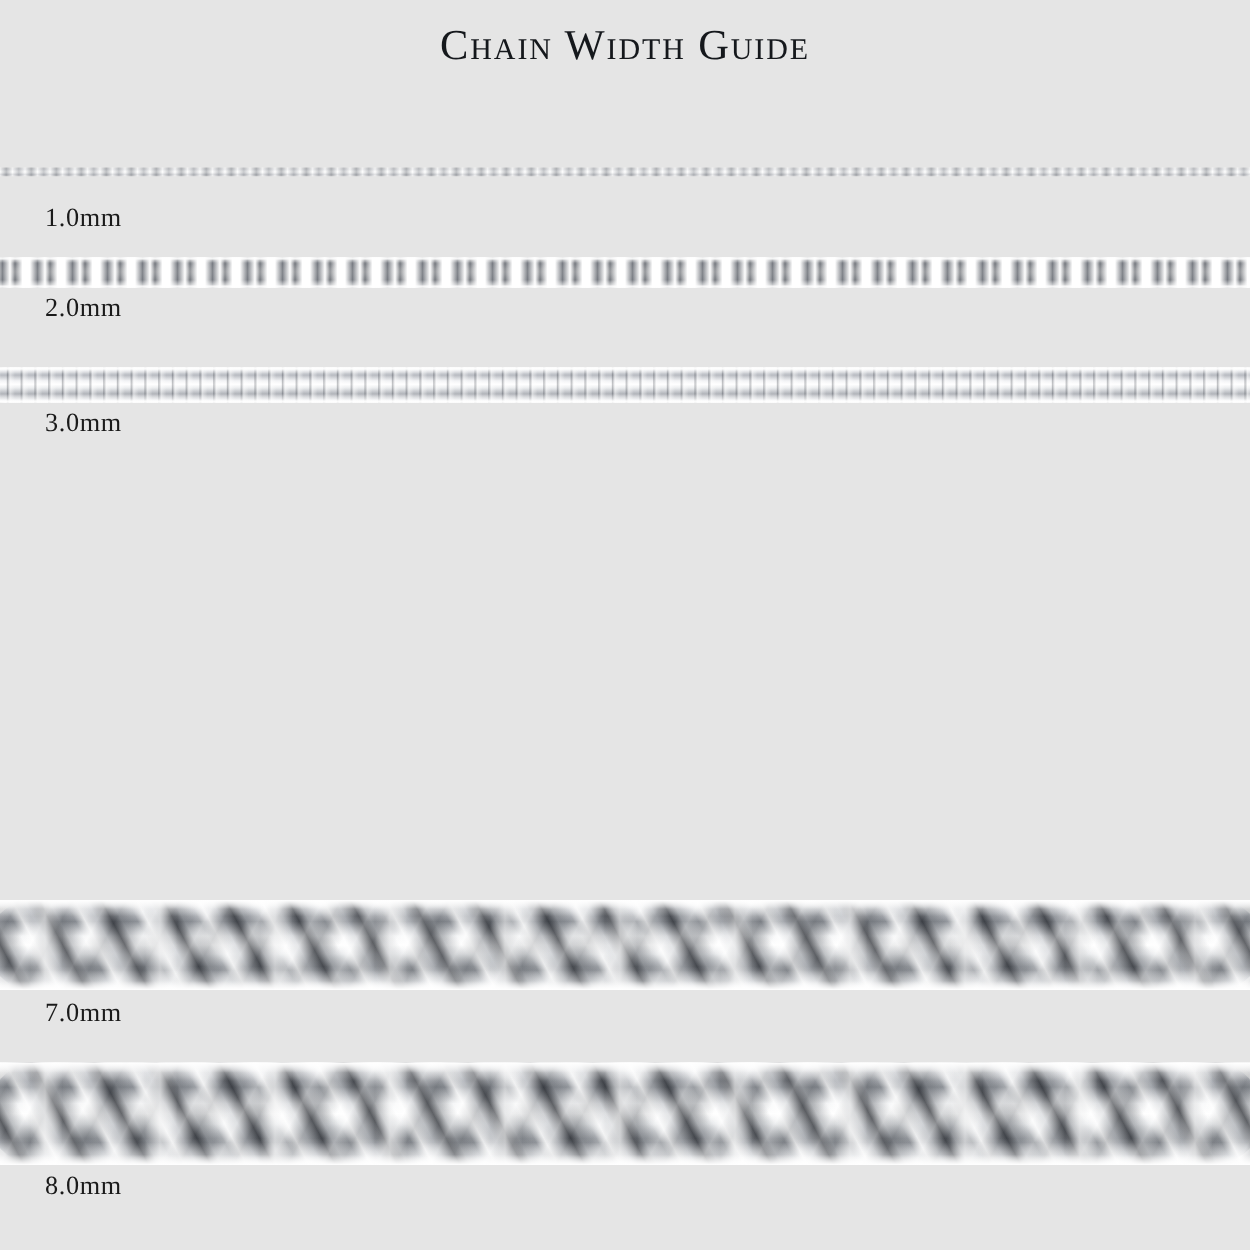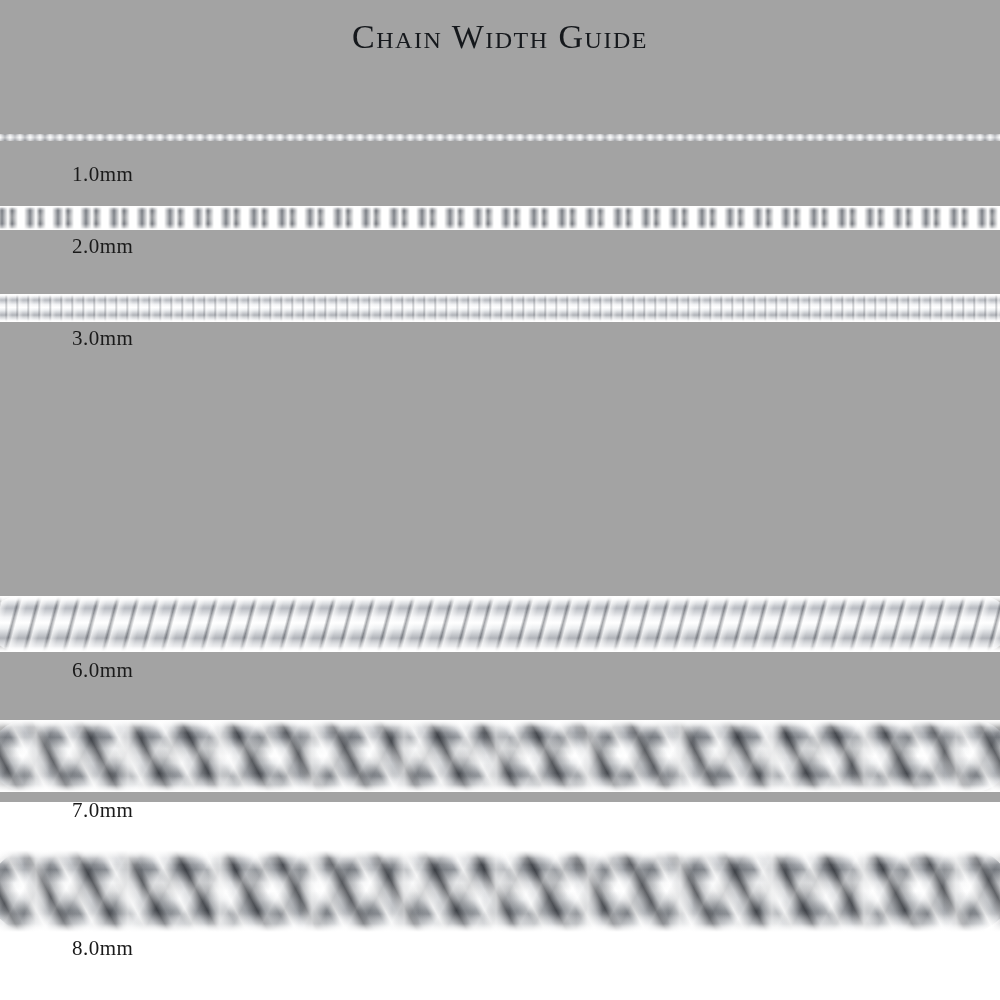--- a/index.html
+++ b/index.html
@@ -12,22 +12,22 @@
     height: 1000px;
     font-family: "Liberation Serif", serif;
     color: #111111;
     overflow: hidden;
     position: relative;
   }
 
   #page {
     position: relative;
     width: 1000px;
-    height: 802px;
-    background: #a3a3a3;
+    height: 1000px;
+    background: #e5e5e5;
   }
 
   
   #title {
     position: absolute;
     top: 18px;
     left: 0;
     width: 1000px;
     text-align: center;
     font-family: "Liberation Serif", serif;
@@ -51,21 +51,20 @@
     overflow: hidden;
   }
   .label {
     position: absolute;
     left: 36px;
     font-family: "Liberation Serif", serif;
     font-size: 21px;
     color: #1a1a1a;
     letter-spacing: 0.5px;
     white-space: nowrap;
-    margin-left: 36px;
   }
 
   
   .chain {
     position: absolute;
     left: -10px;
     width: 1020px;
     border-radius: 40px;
   }
 
@@ -251,31 +250,20 @@
         <div class="links ribs-3" style="opacity:.8;"></div>
         <div class="links sheen"></div>
         <div class="links edge-fade"></div>
       </div>
     </div>
     <div class="label" style="top:38px;">3.0mm</div>
   </div>
 
 
 
-  <div class="chain-row" style="top:592px;height:110px;">
-    <div class="chain-band" style="top:0;height:74px;">
-      <div class="chain snake-base" style="top:4px;height:56px;"></div>
-      <div class="chain" style="top:4px;height:56px;">
-        <div class="links ribs-6" style="opacity:.88;"></div>
-        <div class="links sheen"></div>
-        <div class="links edge-fade"></div>
-      </div>
-    </div>
-    <div class="label" style="top:66px;">6.0mm</div>
-  </div>
 
   <div class="chain-row" style="top:718px;height:122px;">
     <div class="chain-band" style="top:0;height:86px;">
       <div class="chain rope-base" style="top:2px;height:72px;"></div>
       <div class="chain" style="top:2px;height:72px;">
         <div class="links rope-twist-a" style="opacity:.92;"></div>
         <div class="links rope-twist-b" style="opacity:.5;"></div>
         <div class="links rope-hilite" style="opacity:.55;"></div>
         <div class="links sheen" style="opacity:.7;"></div>
         <div class="links edge-fade"></div>

